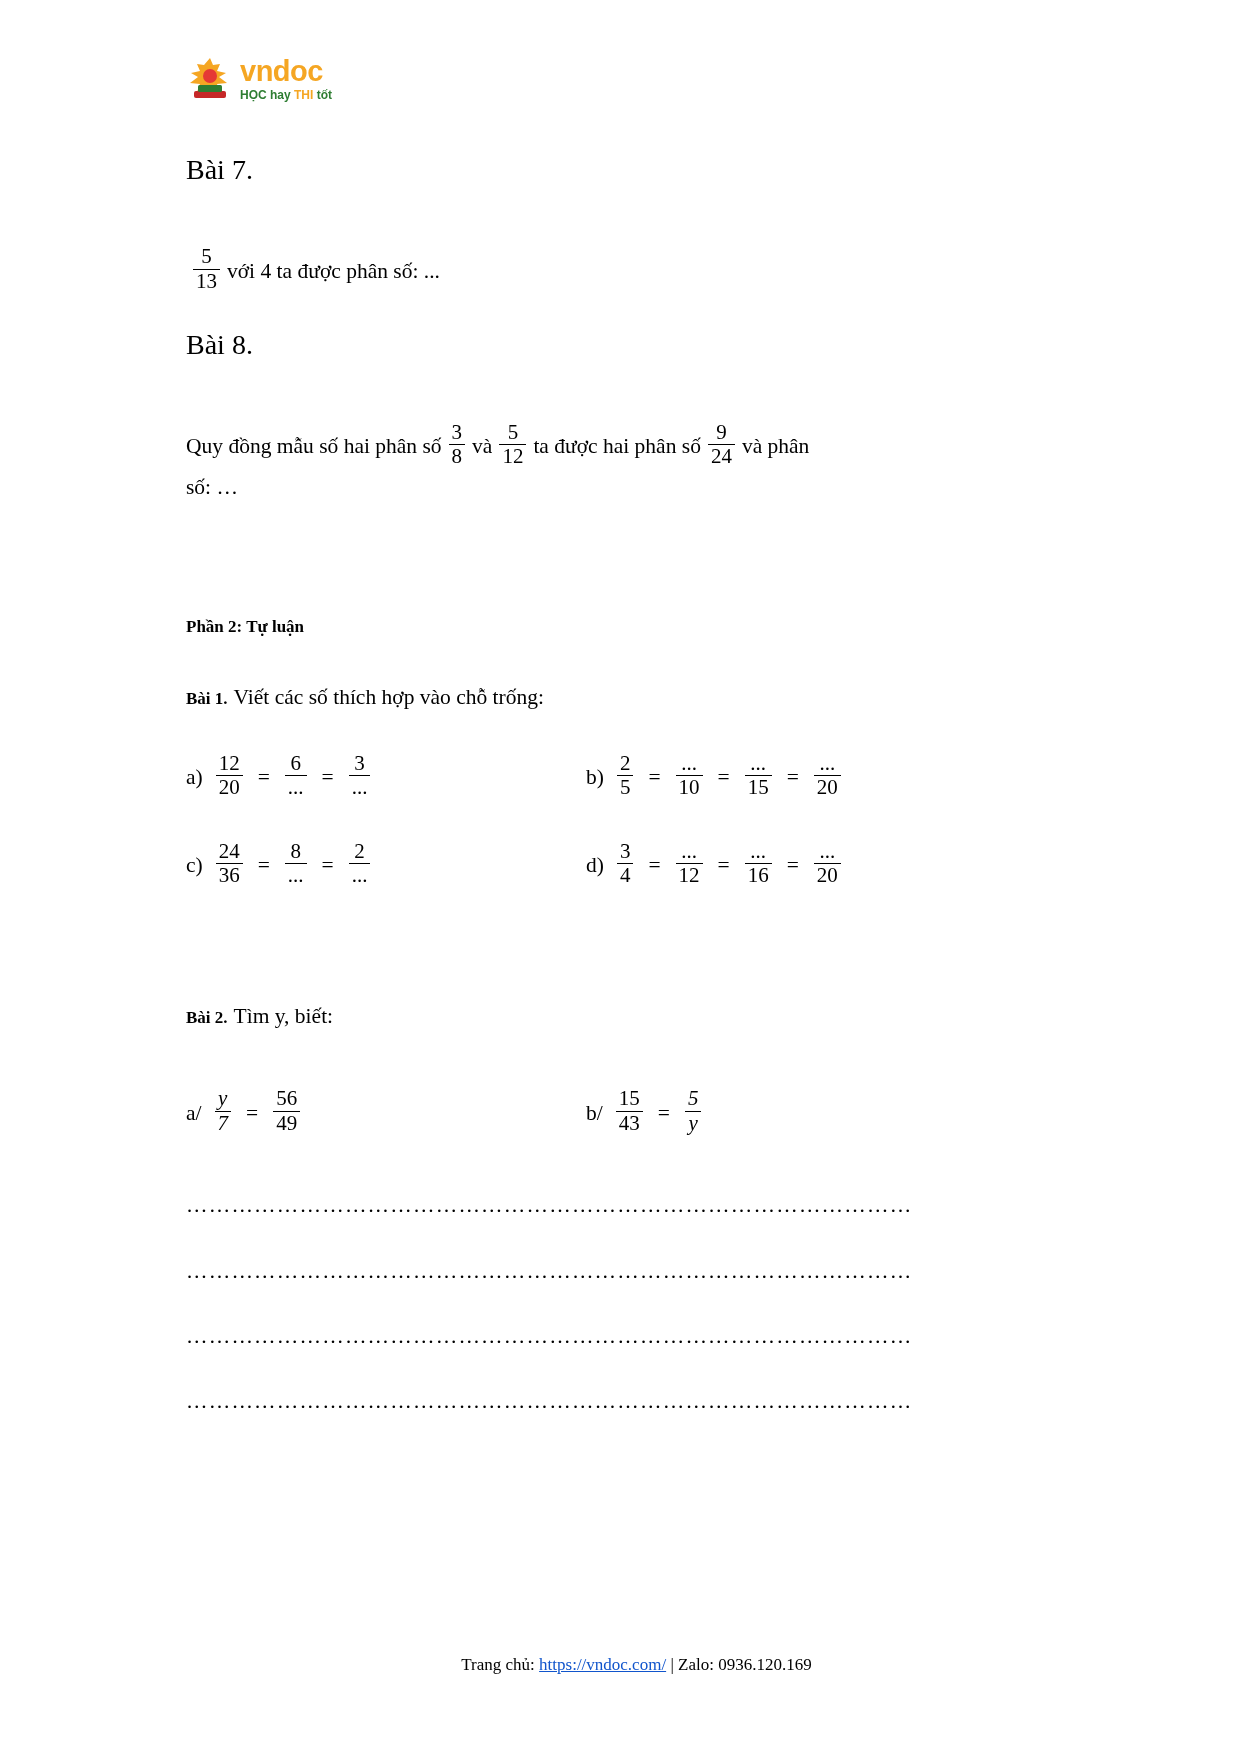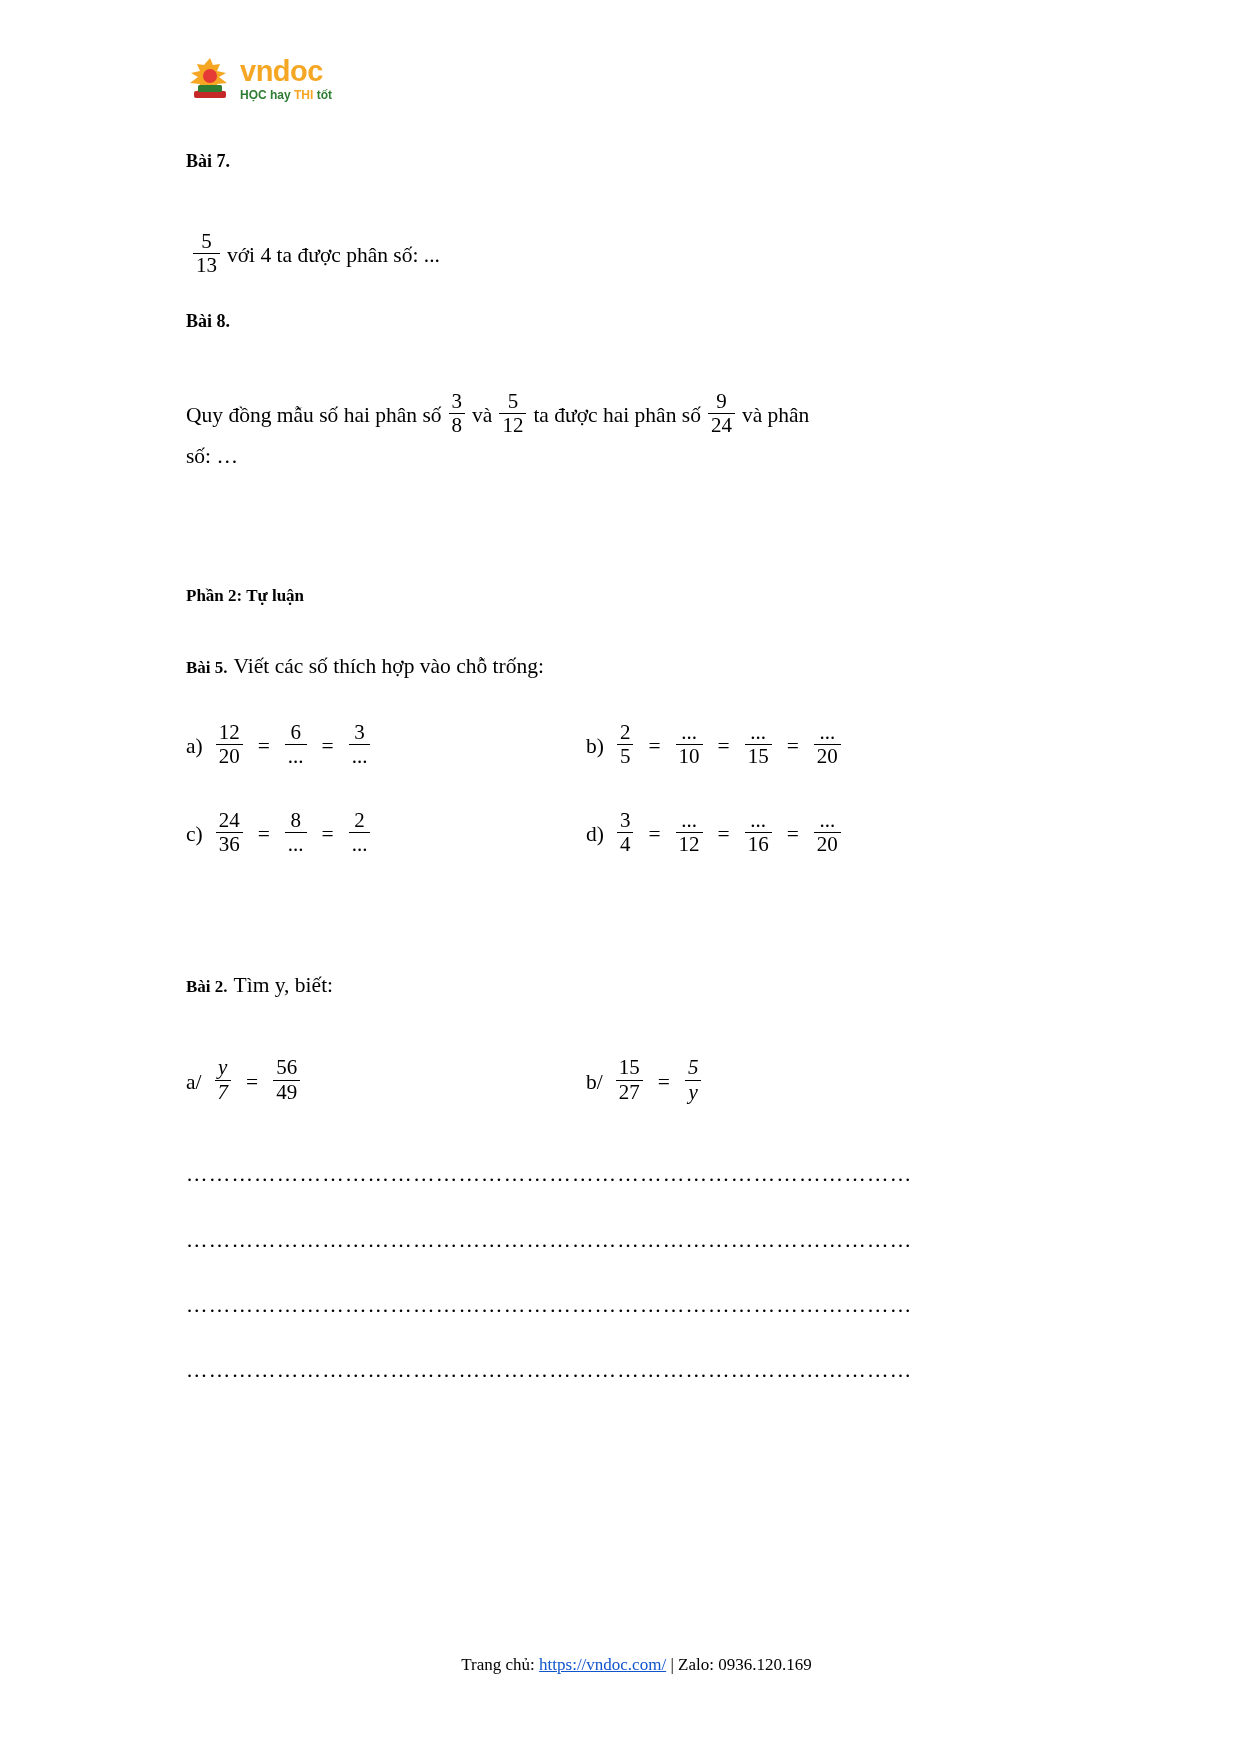--- a/index.html
+++ b/index.html
@@ -62,22 +62,22 @@
   
   .content {
     position: absolute;
     left: 186px;
     top: 148px;
     width: 880px;
     font-size: 21.5px;
     line-height: 1.55;
   }
   .q-title {
-    font-weight: bold;
-    font-size: 18px;
+    font-weight: normal;
+    font-size: 28px;
     margin: 0;
   }
   .para {
     margin: 0;
     font-size: 21.5px;
   }
   .spacer-12 { height: 12px; }
   .spacer-16 { height: 16px; }
   .spacer-28 { height: 28px; }
   .spacer-40 { height: 40px; }
@@ -222,21 +222,21 @@
     <div class="para">số: …</div>
 
     <div class="spacer-70"></div>
     <div class="spacer-40"></div>
 
     <div class="section-title">Phần 2: Tự luận</div>
 
     <div class="spacer-40"></div>
 
     <div class="line-row">
-      <span class="section-title label">Bài 5.</span>
+      <span class="section-title label">Bài 1.</span>
       <span>Viết các số thích hợp vào chỗ trống:</span>
     </div>
 
     <div class="spacer-40"></div>
 
     <div class="grid2">
       <div class="col left">
         <span class="label">a)</span>
         <span class="frac">
           <span class="num">12</span>
@@ -342,21 +342,21 @@
         <span class="eq">=</span>
         <span class="frac">
           <span class="num">56</span>
           <span class="den">49</span>
         </span>
       </div>
       <div class="col right">
         <span class="label">b/</span>
         <span class="frac">
           <span class="num">15</span>
-          <span class="den">27</span>
+          <span class="den">43</span>
         </span>
         <span class="eq">=</span>
         <span class="frac italic">
           <span class="num">5</span>
           <span class="den">y</span>
         </span>
       </div>
     </div>
 
     <div class="spacer-40"></div>

